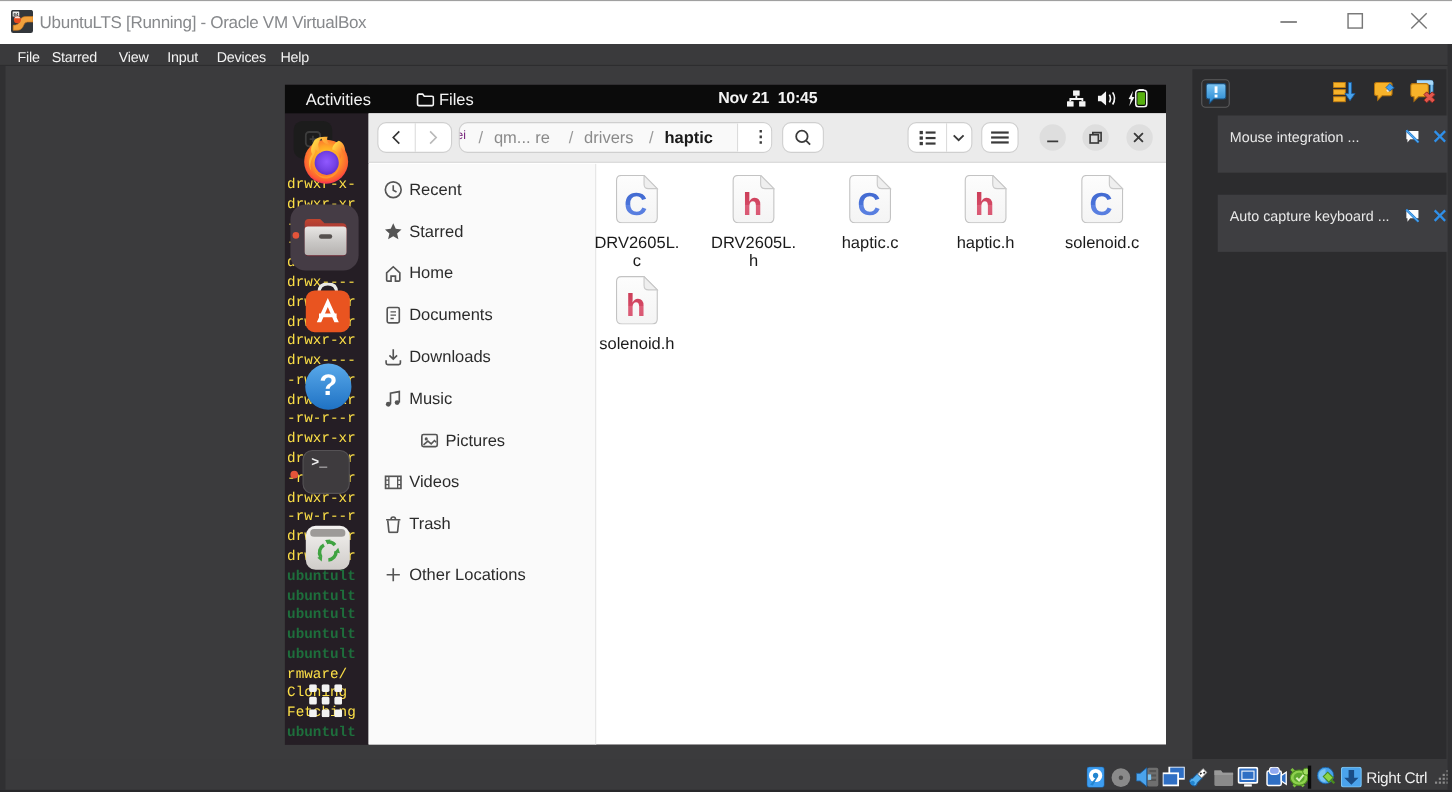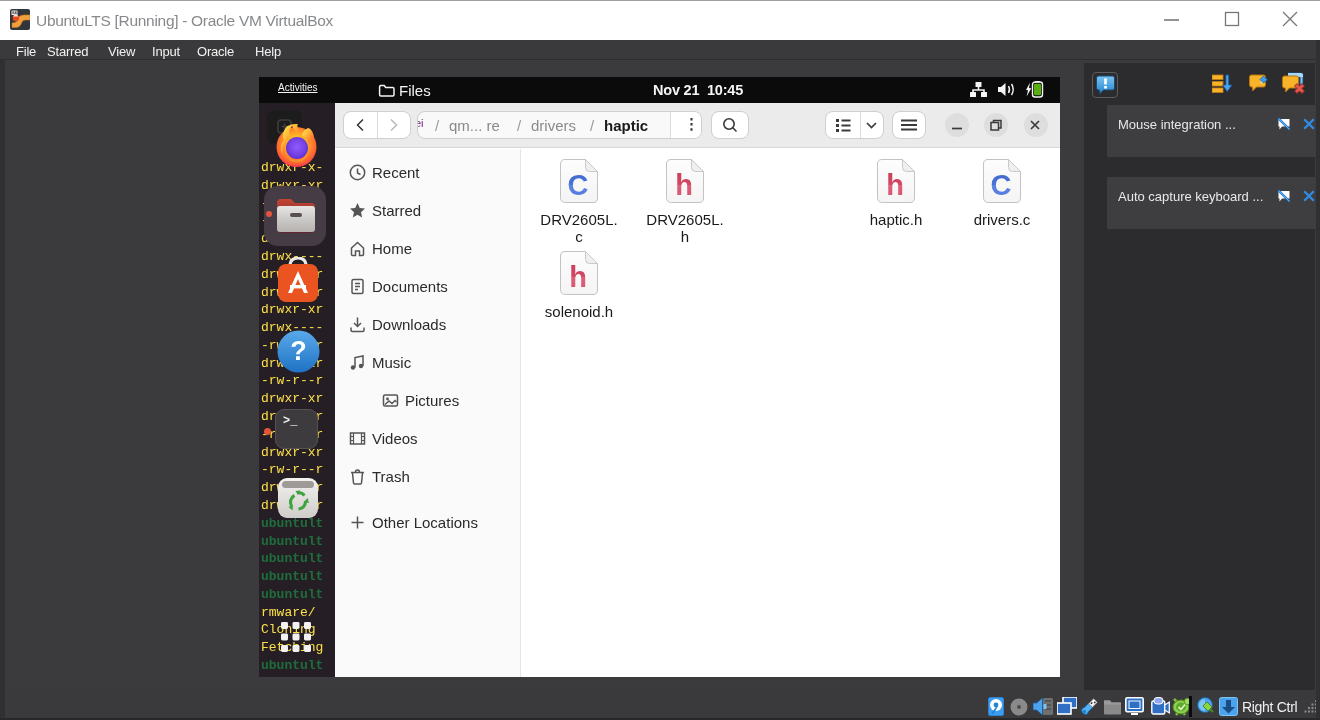--- a/index.html
+++ b/index.html
@@ -21,21 +21,21 @@
   #topbar { left:0; top:0; width:801px; height:26px; background:#0b0b0b; color:#f4f4f4; }
   #dock { left:0; top:0; width:76px; height:600px; background:#251e25; overflow:hidden; }
   .tline { position:absolute; left:2px; font-family:"Liberation Mono", monospace; font-size:13px; color:#fde047; white-space:pre; }
   .tgreen { color:#1e6e3c; font-weight:bold; }
 
   
   #files { left:76px; top:26px; width:725px; height:574px; background:#ffffff; border-radius:0; overflow:hidden; }
   #headerbar { left:0; top:0; width:725px; height:45px; background:#ebebeb; border-bottom:1px solid #d7d7d7; }
   .hbtn { position:absolute; background:#fff; border:1px solid #cfcfcf; border-radius:8px; }
   .circle { position:absolute; width:24px; height:24px; border-radius:50%; background:#dedede; }
-  #sidebar { left:0; top:46px; width:186px; height:528px; background:#fafafa; border-right:1px solid #e5e5e5; }
+  #sidebar { left:0; top:46px; width:207px; height:528px; background:#fafafa; border-right:1px solid #e5e5e5; }
   .srow { position:absolute; left:0; width:186px; height:38px; }
   .slabel { position:absolute; left:37px; top:10px; font-size:15px; color:#2b2b2b; }
   .sicon { position:absolute; left:14px; top:10px; width:17px; height:17px; }
   .fcell { position:absolute; width:96px; text-align:center; }
   .flabel { font-size:15px; line-height:17px; color:#1a1a1a; margin-top:4px; }
 
   
   #panel { left:1084px; top:63px; width:231px; height:627px; background:#2c2c2e; }
   .prow { position:absolute; left:23px; width:217px; height:52px; background:#3e3e41; }
   .ptext { position:absolute; left:11px; top:12px; font-size:13px; color:#e8e8e8; }
@@ -94,21 +94,21 @@
   <line x1="4" y1="10" x2="19" y2="10" stroke="#666" stroke-width="1.4"></line>
   <rect x="65.5" y="2.5" width="13" height="13" fill="none" stroke="#777" stroke-width="1.3"></rect>
   <path d="M123 2 L137 16 M137 2 L123 16" stroke="#777" stroke-width="1.3"></path>
 </svg>
 
 <div class="abs" id="menubar"></div>
 <div class="abs menu-item" style="left:16px;">File</div>
 <div class="abs menu-item" style="left:47px;">Starred</div>
 <div class="abs menu-item" style="left:108px;">View</div>
 <div class="abs menu-item" style="left:152px;">Input</div>
-<div class="abs menu-item" style="left:197px;">Oracle</div>
+<div class="abs menu-item" style="left:197px;">Devices</div>
 <div class="abs menu-item" style="left:255px;">Help</div>
 
 <div class="abs" id="screen">
   <div class="abs" id="dock">
     <div class="tline" style="top:83px;">drwxr-x-</div>
     <div class="tline" style="top:101px;">drwxr-xr</div>
     <div class="tline" style="top:119px;">-rw-r--r</div>
     <div class="tline" style="top:136px;">-rw-r--r</div>
     <div class="tline" style="top:154px;">drwxr-xr</div>
     <div class="tline" style="top:172px;">drwx----</div>
@@ -241,21 +241,21 @@
             <rect x="11.5" y="11.5" width="7" height="7" rx="1.4"></rect>
             <rect x="23" y="11.5" width="7" height="7" rx="1.4"></rect>
           <rect x="0" y="23" width="7" height="7" rx="1.4"></rect>
             <rect x="11.5" y="23" width="7" height="7" rx="1.4"></rect>
             <rect x="23" y="23" width="7" height="7" rx="1.4"></rect>
         </g>
       </svg>
     </div>
   </div>
   <div class="abs" id="topbar">
-    <div class="abs" style="left:19px; top:5px; font-size:10px;text-decoration:underline;">Activities</div>
+    <div class="abs" style="left:19px; top:5px; font-size:15px;">Activities</div>
     <svg class="abs" style="left:119px; top:5px;" width="17" height="16" viewBox="0 0 17 16">
       <path d="M2.2 3.5 h4 l1.5 2 h7 q1.3 0 1.3 1.3 v6 q0 1.2 -1.2 1.2 h-12 q-1.2 0 -1.2 -1.2 v-8 q0 -1.3 1.3 -1.3 Z" fill="none" stroke="#f4f4f4" stroke-width="1.5"></path>
     </svg>
     <div class="abs" style="left:140px; top:5px; font-size:15px;">Files</div>
     <div class="abs" style="left:375px; top:5px; width:128px; text-align:center; font-size:14.5px; font-weight:bold; letter-spacing:-0.2px;">Nov 21&nbsp; 10:45</div>
 
     <svg class="abs" style="left:711px; top:5px;" width="17" height="15" viewBox="0 0 17 15">
       <g fill="#f4f4f4">
         <rect x="5.5" y="0" width="6" height="5" rx="0.5"></rect>
         <rect x="0" y="10" width="6" height="5" rx="0.5"></rect>
@@ -414,31 +414,37 @@
           <use href="#cfile"></use>
         </svg>
       <div class="flabel">DRV2605L.<br>c</div>
     </div>
     <div class="fcell" style="left:302px; top:56px;">
       <svg width="96" height="44" viewBox="0 0 96 44">
           <use href="#hfile"></use>
         </svg>
       <div class="flabel">DRV2605L.<br>h</div>
     </div>
+    <div class="fcell" style="left:408px; top:56px;">
+      <svg width="96" height="44" viewBox="0 0 96 44">
+          <use href="#cfile"></use>
+        </svg>
+      <div class="flabel">haptic.c</div>
+    </div>
     <div class="fcell" style="left:513px; top:56px;">
       <svg width="96" height="44" viewBox="0 0 96 44">
           <use href="#hfile"></use>
         </svg>
       <div class="flabel">haptic.h</div>
     </div>
     <div class="fcell" style="left:619px; top:56px;">
       <svg width="96" height="44" viewBox="0 0 96 44">
           <use href="#cfile"></use>
         </svg>
-      <div class="flabel">drivers.c</div>
+      <div class="flabel">solenoid.c</div>
     </div>
     <div class="fcell" style="left:196px; top:148px;">
       <svg width="96" height="44" viewBox="0 0 96 44">
           <use href="#hfile"></use>
         </svg>
       <div class="flabel">solenoid.h</div>
     </div>
   </div>
 </div>
 

